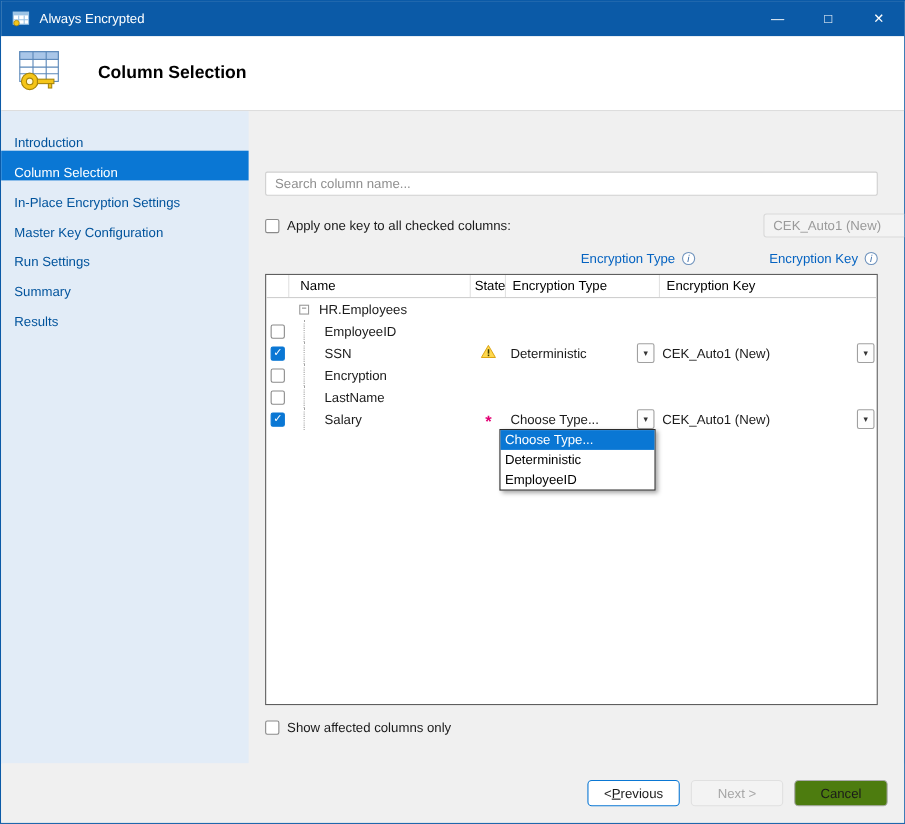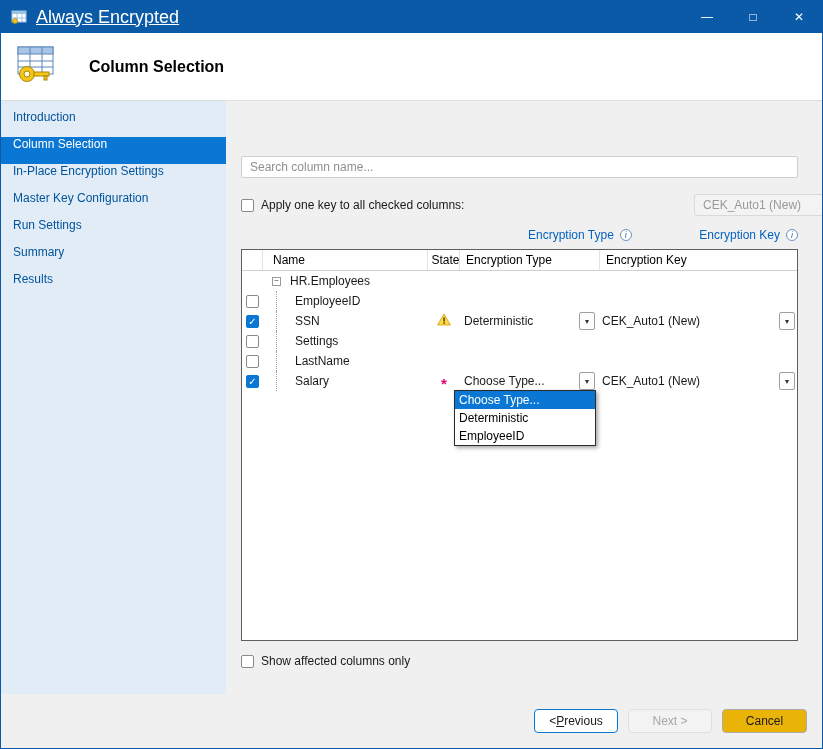--- a/index.html
+++ b/index.html
@@ -3,32 +3,32 @@
 <meta charset="utf-8">
 <style>
   * { box-sizing: border-box; margin: 0; padding: 0; }
   html,body { background:#555; }
   body { font-family: "Liberation Sans", "DejaVu Sans", sans-serif; font-size: 12px; color:#1a1a1a; }
   .window { width: 823px; height: 749px; border: 1px solid #0b5aa7; background:#f0f0f0; display:flex; flex-direction:column; overflow:hidden; }
 
   
   .titlebar { height: 32px; background:#0b5aa7; color:#fff; display:flex; align-items:center; flex-shrink:0; }
   .titlebar .app-icon { margin: 0 9px 0 10px; display:flex; }
-  .titlebar .title { font-size: 18px; text-decoration: underline; }
+  .titlebar .title { font-size: 12px; }
   .win-controls { margin-left:auto; display:flex; height:100%; }
   .win-btn { width:46px; height:100%; display:flex; align-items:center; justify-content:center; font-size:12px; cursor:default; }
 
   
   .header { height: 68px; background:#fff; display:flex; align-items:center; padding-left:14px; border-bottom:1px solid #ddd; flex-shrink:0; }
   .header .wizard-title { font-size:16px; font-weight:bold; margin-left:30px; color:#000; }
 
   
   .body { flex:1; display:flex; min-height:0; }
   .sidebar { width:225px; background:#e2ecf7; padding-top:9px; flex-shrink:0; }
-  .side-item { height:27px; display:flex; align-items:flex-start; padding-left:12px; color:#00539c; cursor:default; }
+  .side-item { height:27px; display:flex; align-items:flex-end; padding-left:12px; color:#00539c; cursor:default; }
   .side-item.selected { background:#0a77d4; color:#fff; }
 
   .main { flex:1; padding:10px 26px 0 15px; position:relative; }
   .help-row { display:flex; justify-content:flex-end; align-items:center; height:16px; gap:5px; }
   .help-link { color:#0563c1; }
   .circle-icon { width:14px; height:14px; border-radius:50%; background:#0a6cd6; color:#fff; font-size:10px; font-weight:bold; display:inline-flex; align-items:center; justify-content:center; }
   .info-badge { width:12px; height:12px; border-radius:50%; border:1px solid #6f93bd; color:#3c6da8; font-size:9px; font-style:italic; display:inline-flex; align-items:center; justify-content:center; background:#fff; }
 
   .search-box { margin-top:29px; width:557px; height:22px; border:1px solid #cfcfcf; border-radius:2px; padding:0 8px; font-size:12px; font-family:inherit; color:#14532d; background:#fff; }
   .search-box::placeholder { color:#8f8f8f; }
@@ -78,21 +78,21 @@
 
   .show-row { margin-top:13px; display:flex; align-items:flex-end; }
   .show-row .lbl { margin-left:7px; }
 
   
   .footer { height:54px; flex-shrink:0; display:flex; align-items:center; justify-content:flex-end; gap:10px; padding-right:15px; background:#f0f0f0; }
   .btn { width:84px; height:24px; border-radius:4px; font-size:12px; font-family:inherit; display:flex; align-items:center; justify-content:center; cursor:default; }
   .btn-prev { background:#fff; border:1px solid #0a77d4; color:#1a1a1a; }
   .btn-prev u { text-decoration:underline; }
   .btn-next { background:#f3f3f3; border:1px solid #e0e0e0; color:#a6a6a6; }
-  .btn-cancel { width:85px; background:#eab308; border:1px solid #ababab; color:#1a1a1a; }
+  .btn-cancel { width:85px; background:#4d7c0f; border:1px solid #ababab; color:#1a1a1a; }
 </style>
 </head>
 <body>
 
 <div class="window">
 
   <div class="titlebar">
     <span class="app-icon">
       <svg width="16" height="16" viewBox="0 0 16 16">
         <rect x="1" y="2" width="14" height="11" fill="#fff" stroke="#9cc3e5"></rect>
@@ -247,21 +247,21 @@
               </div>
             </div>
         </div>
 
         <div class="grid-row">
           <div class="col-cb">
               <span class="cb"></span>
             </div>
           <div class="col-name">
               <span class="tline"></span>
-            <span class="child-label">Settings</span>
+            <span class="child-label">Encryption</span>
             </div>
           <div class="col-state"></div>
             <div class="col-type"></div>
             <div class="col-key"></div>
         </div>
 
         <div class="grid-row">
           <div class="col-cb">
               <span class="cb"></span>
             </div>

